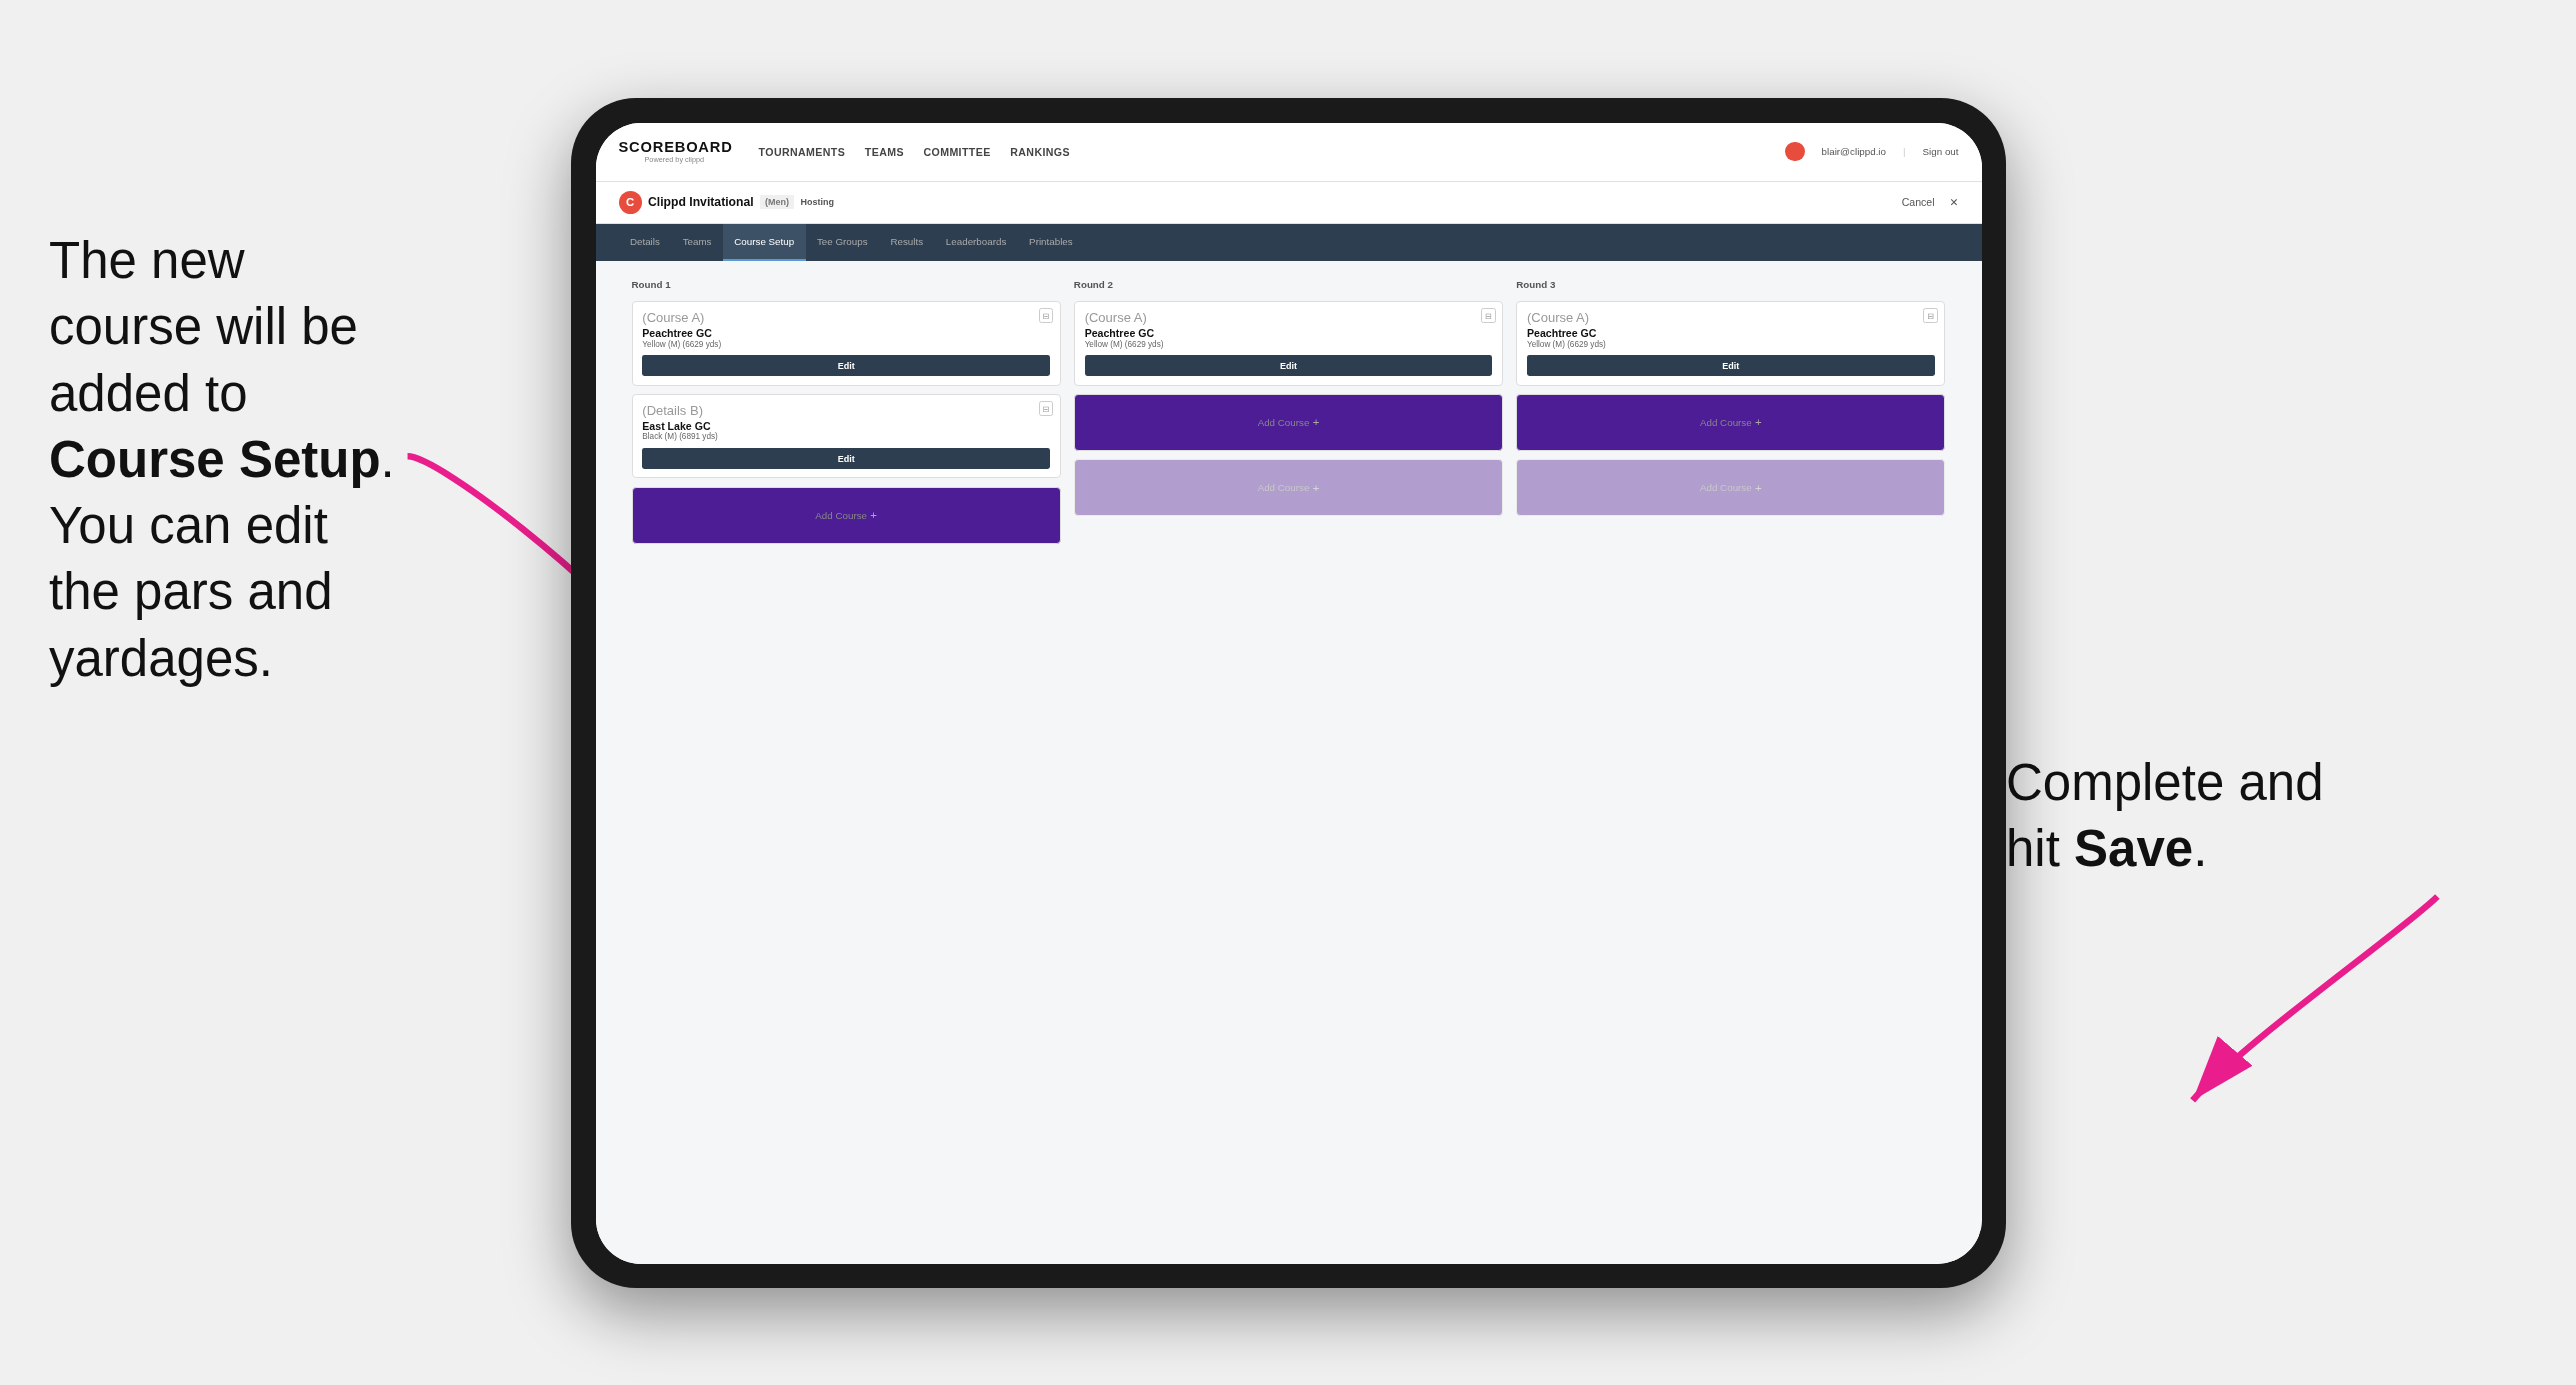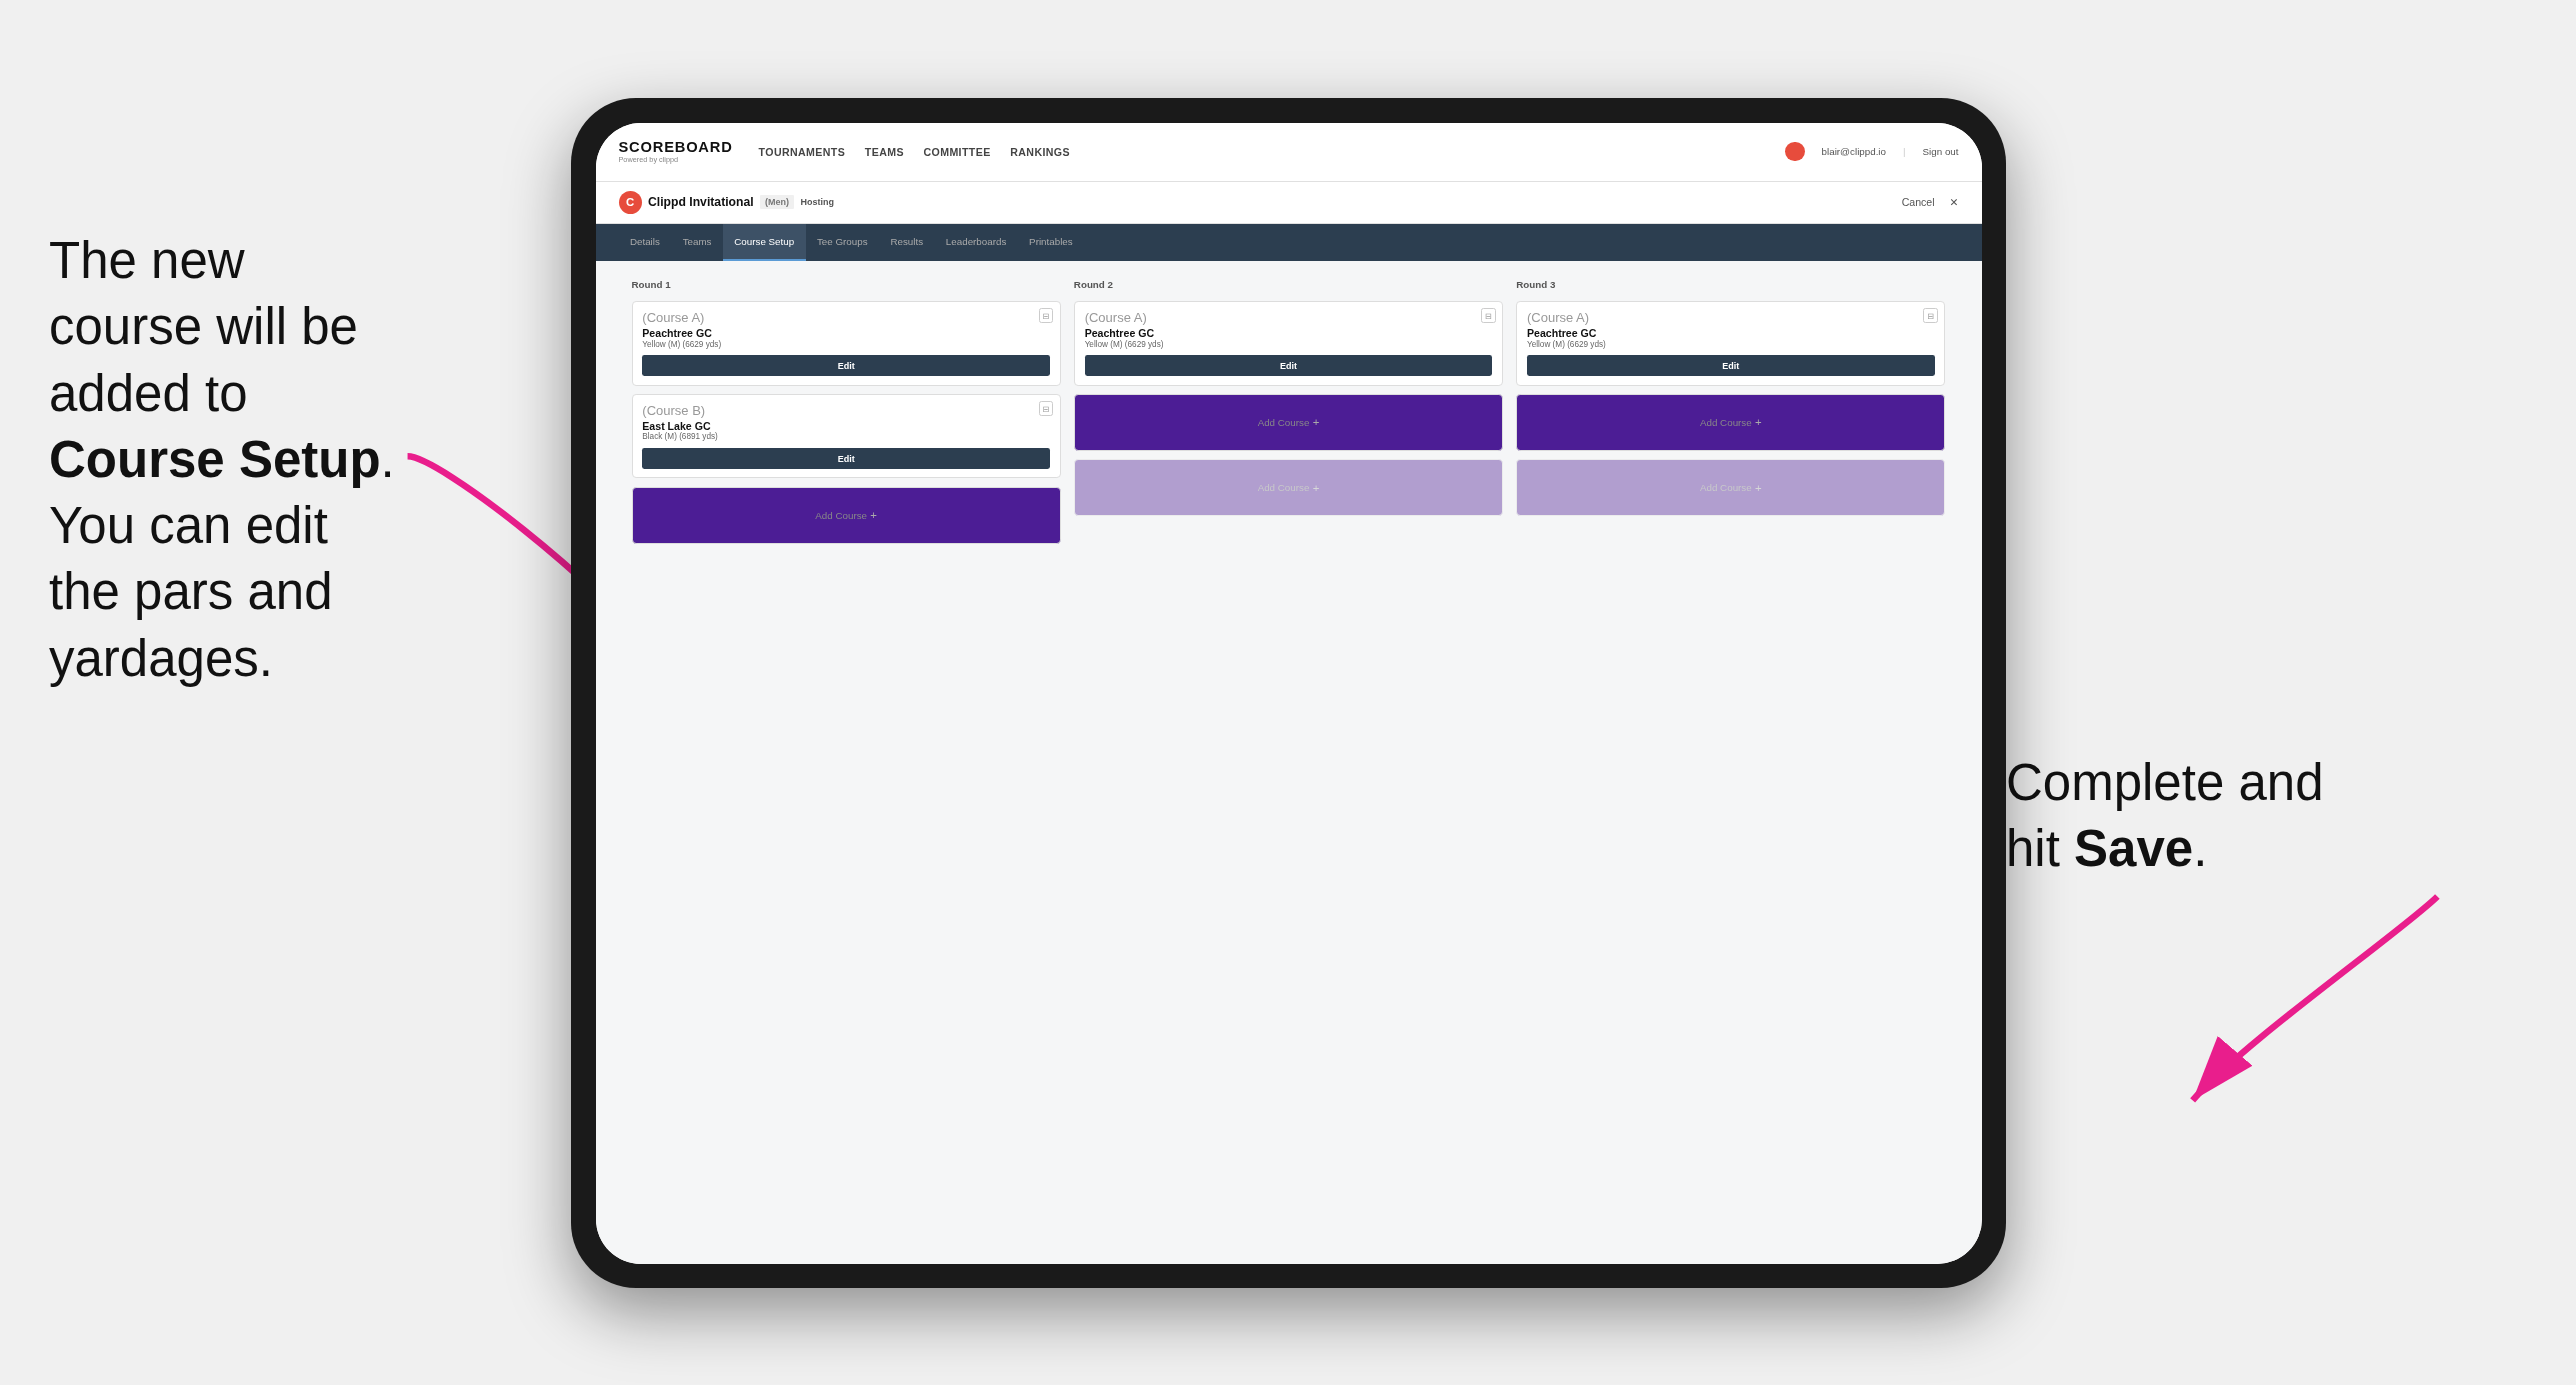--- a/index.html
+++ b/index.html
@@ -77,20 +77,21 @@
     .scoreboard-logo .logo-title {
       font-size: 14.7px;
       font-weight: 900;
       letter-spacing: 0.8px;
       color: #111;
       text-transform: uppercase;
     }
     .scoreboard-logo .logo-sub {
       font-size: 7.3px;
       color: #888;
+      margin-left: 26px;
     }
     .nav-links {
       display: flex;
       gap: 19.6px;
       flex: 1;
     }
     .nav-link {
       font-size: 10.6px;
       color: #444;
       text-transform: uppercase;
@@ -398,21 +399,21 @@
 
           <div class="course-card">
             <div class="course-label">(Course A)</div>
             <div class="course-name">Peachtree GC</div>
             <div class="course-details">Yellow (M) (6629 yds)</div>
             <button class="card-delete-btn">⊟</button>
             <button class="edit-btn">Edit</button>
           </div>
 
           <div class="course-card">
-            <div class="course-label">(Course B)</div>
+            <div class="course-label">(Details B)</div>
             <div class="course-name">East Lake GC</div>
             <div class="course-details">Black (M) (6891 yds)</div>
             <button class="card-delete-btn">⊟</button>
             <button class="edit-btn">Edit</button>
           </div>
 
           <div class="add-course-card">
             <span class="add-course-text">
               <span>Add Course</span>
               <span class="plus">+</span>

